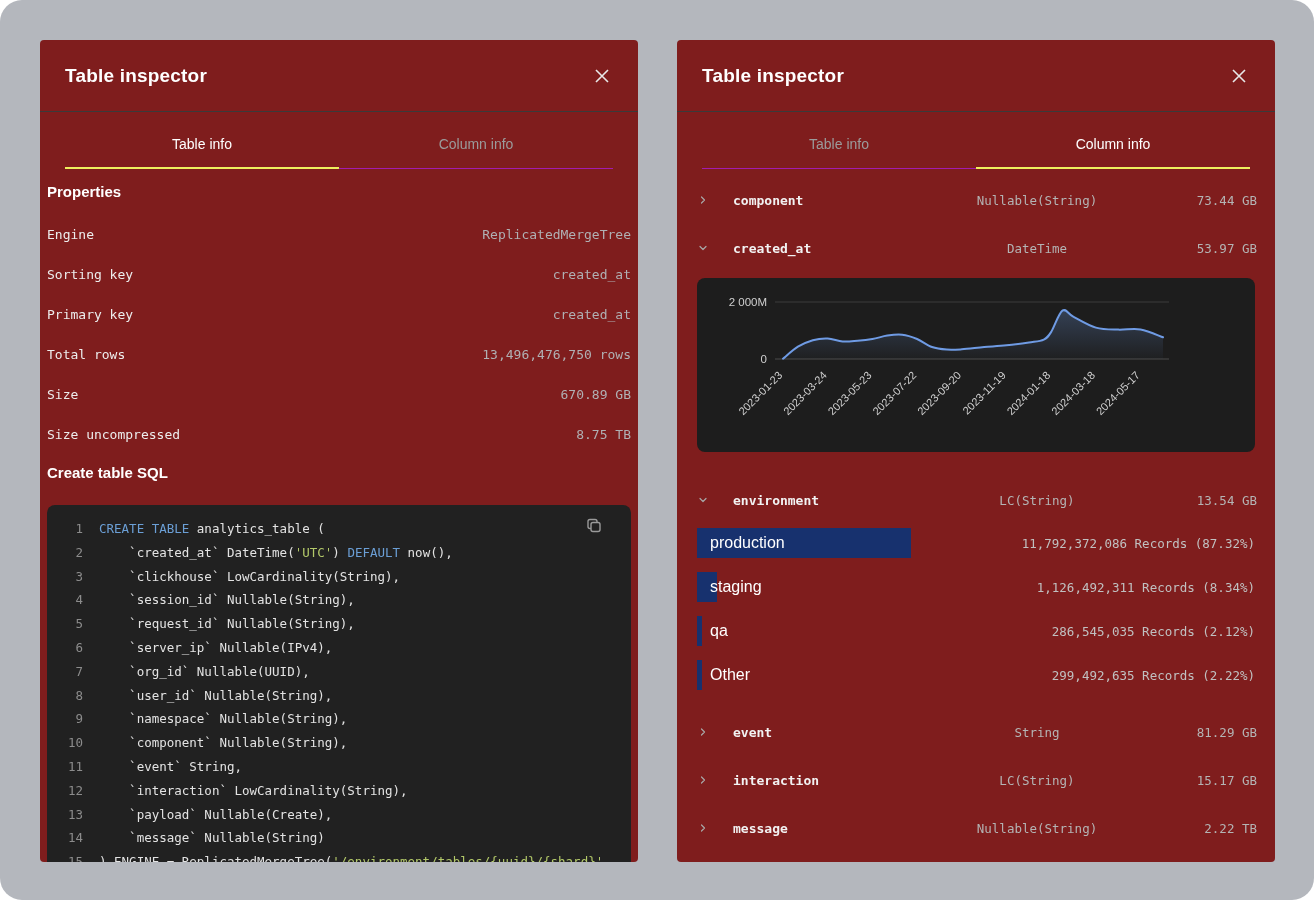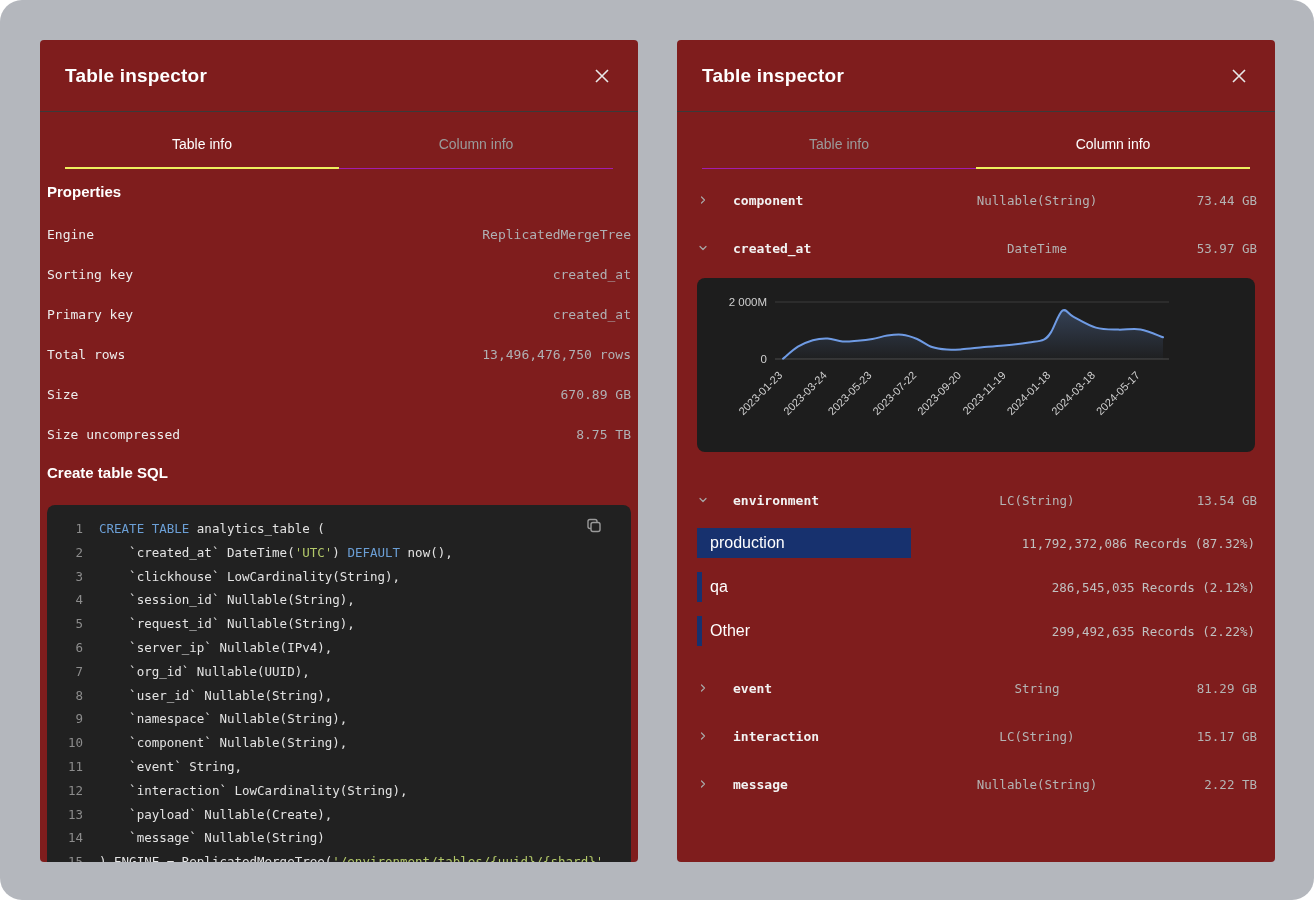--- a/index.html
+++ b/index.html
@@ -199,20 +199,25 @@
             <span class="ctype">LC(String)</span>
             <span class="csize">13.54 GB</span>
           </div>
           <div class="bars">
             <div class="barrow">
               <div class="bar" style="width: 213.9px;"></div>
               <span class="barlabel">production</span>
               <span class="recs">11,792,372,086 Records (87.32%)</span>
             </div>
             <div class="barrow">
+              <div class="bar" style="width: 20.4px;"></div>
+              <span class="barlabel">staging</span>
+              <span class="recs">1,126,492,311 Records (8.34%)</span>
+            </div>
+            <div class="barrow">
               <div class="bar" style="width: 5.2px;"></div>
               <span class="barlabel">qa</span>
               <span class="recs">286,545,035 Records (2.12%)</span>
             </div>
             <div class="barrow">
               <div class="bar" style="width: 5.4px;"></div>
               <span class="barlabel">Other</span>
               <span class="recs">299,492,635 Records (2.22%)</span>
             </div>
           </div>

